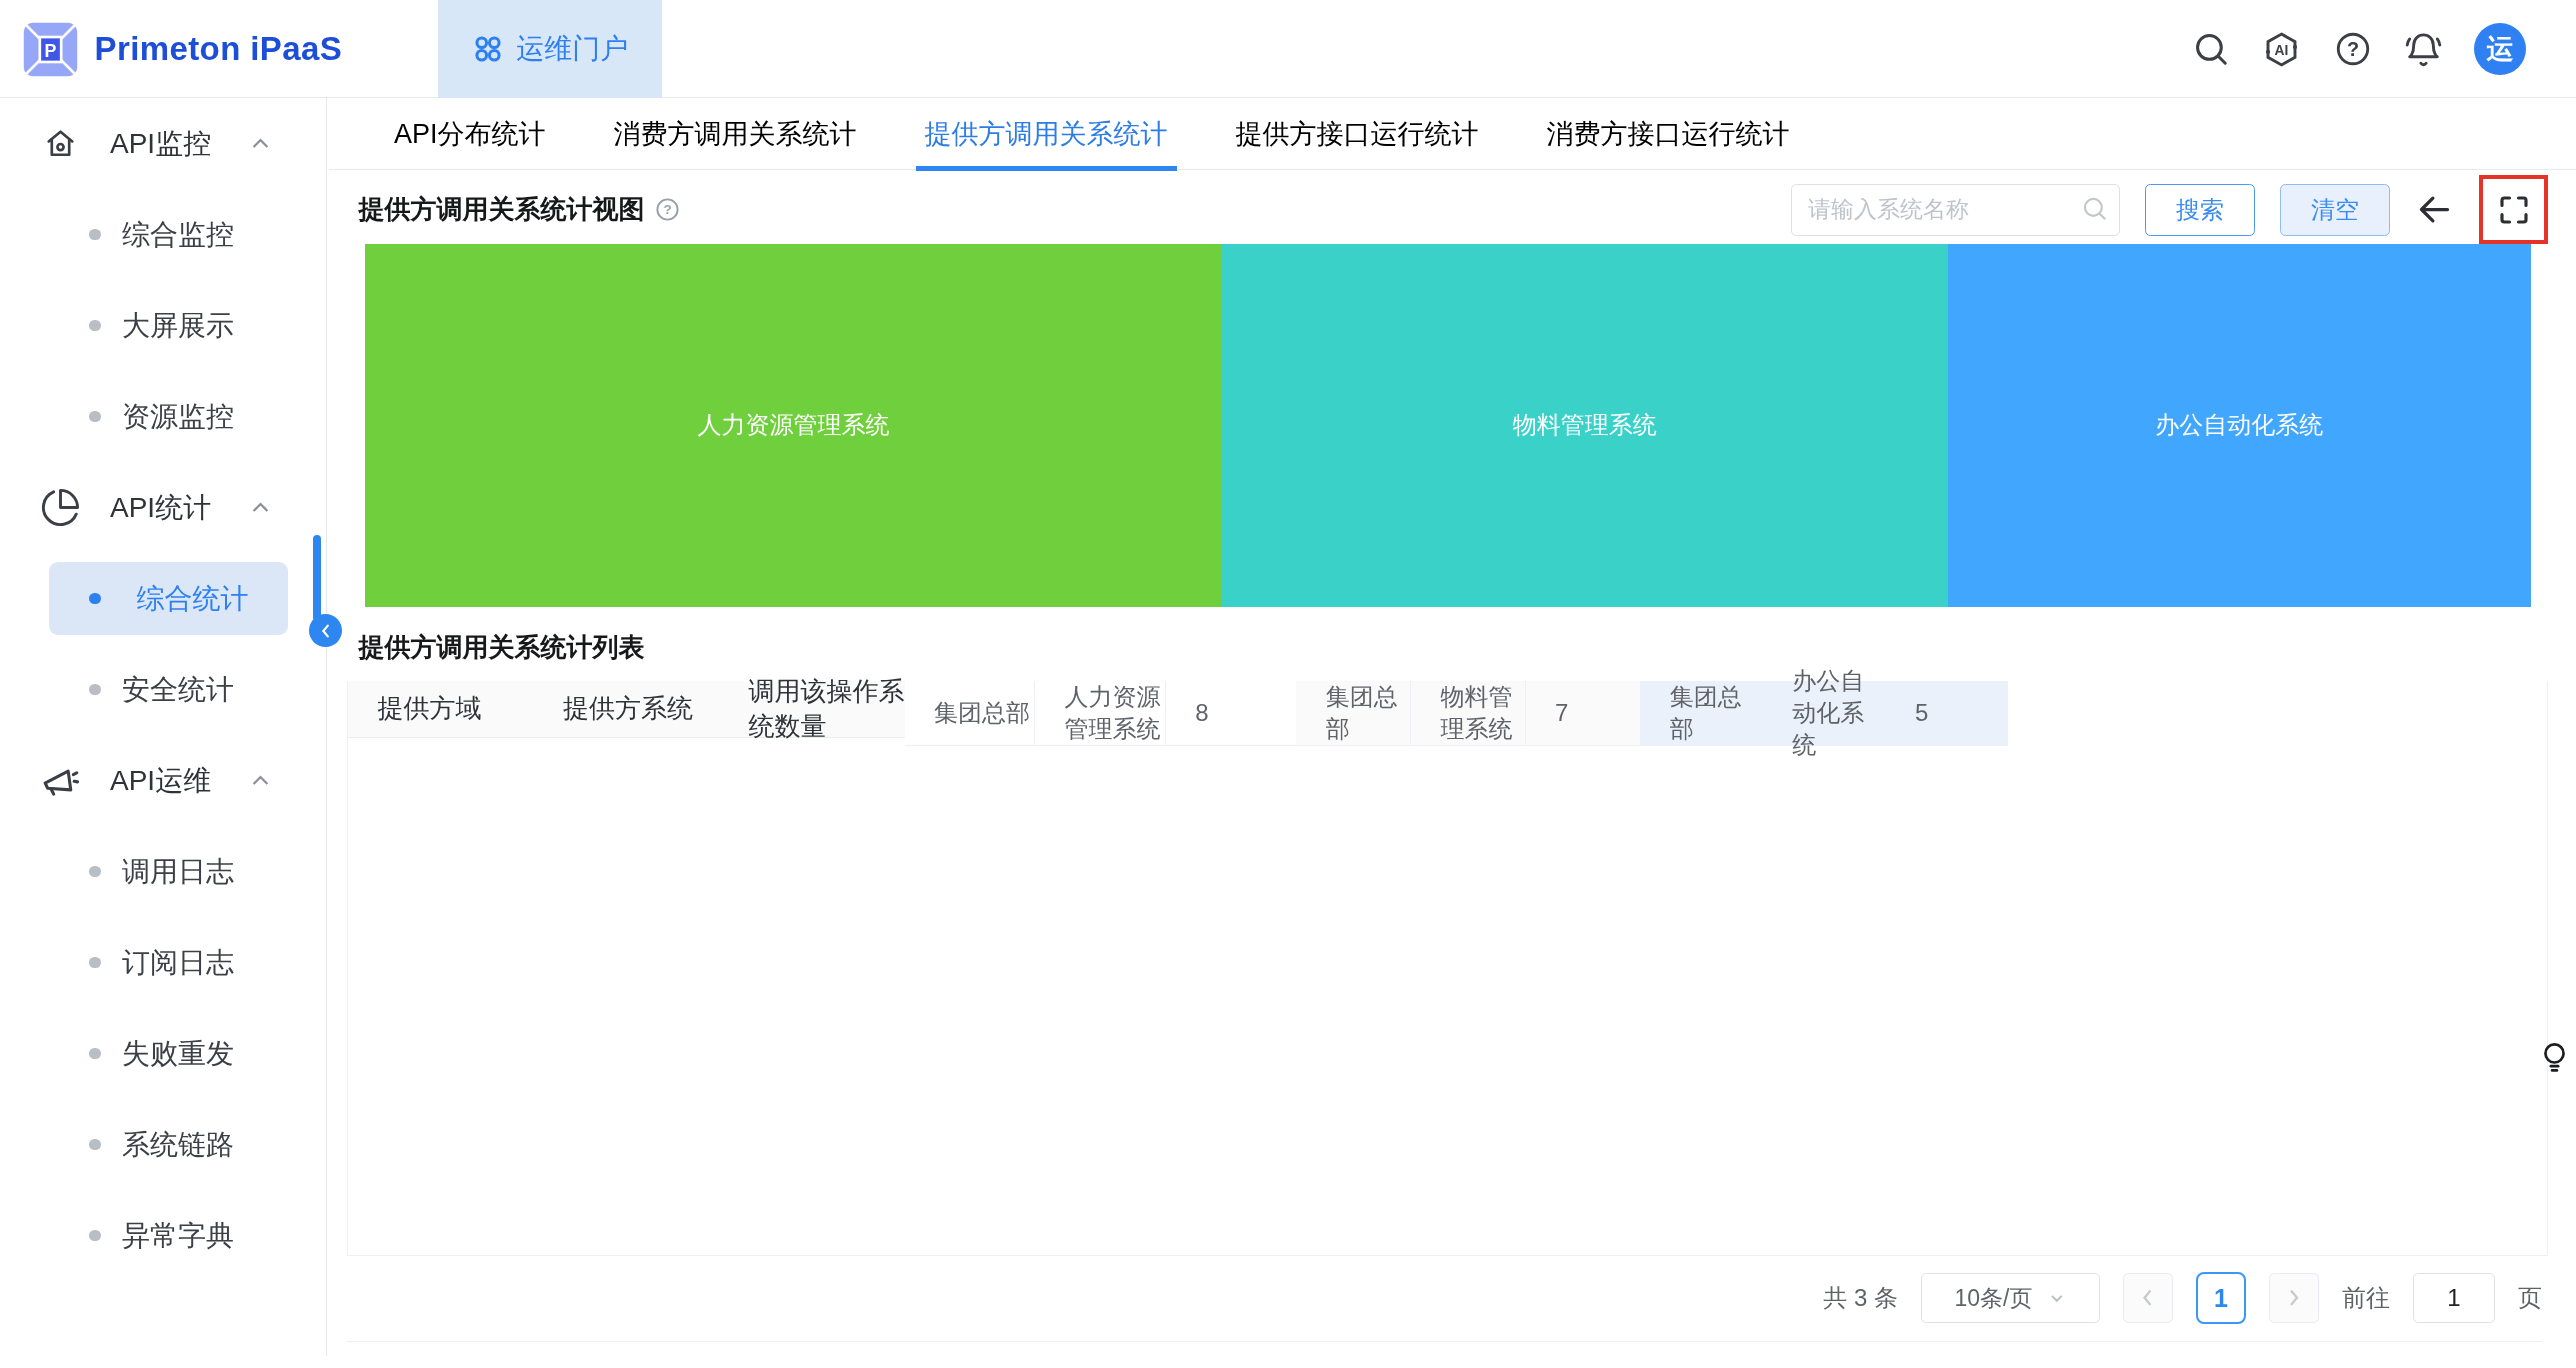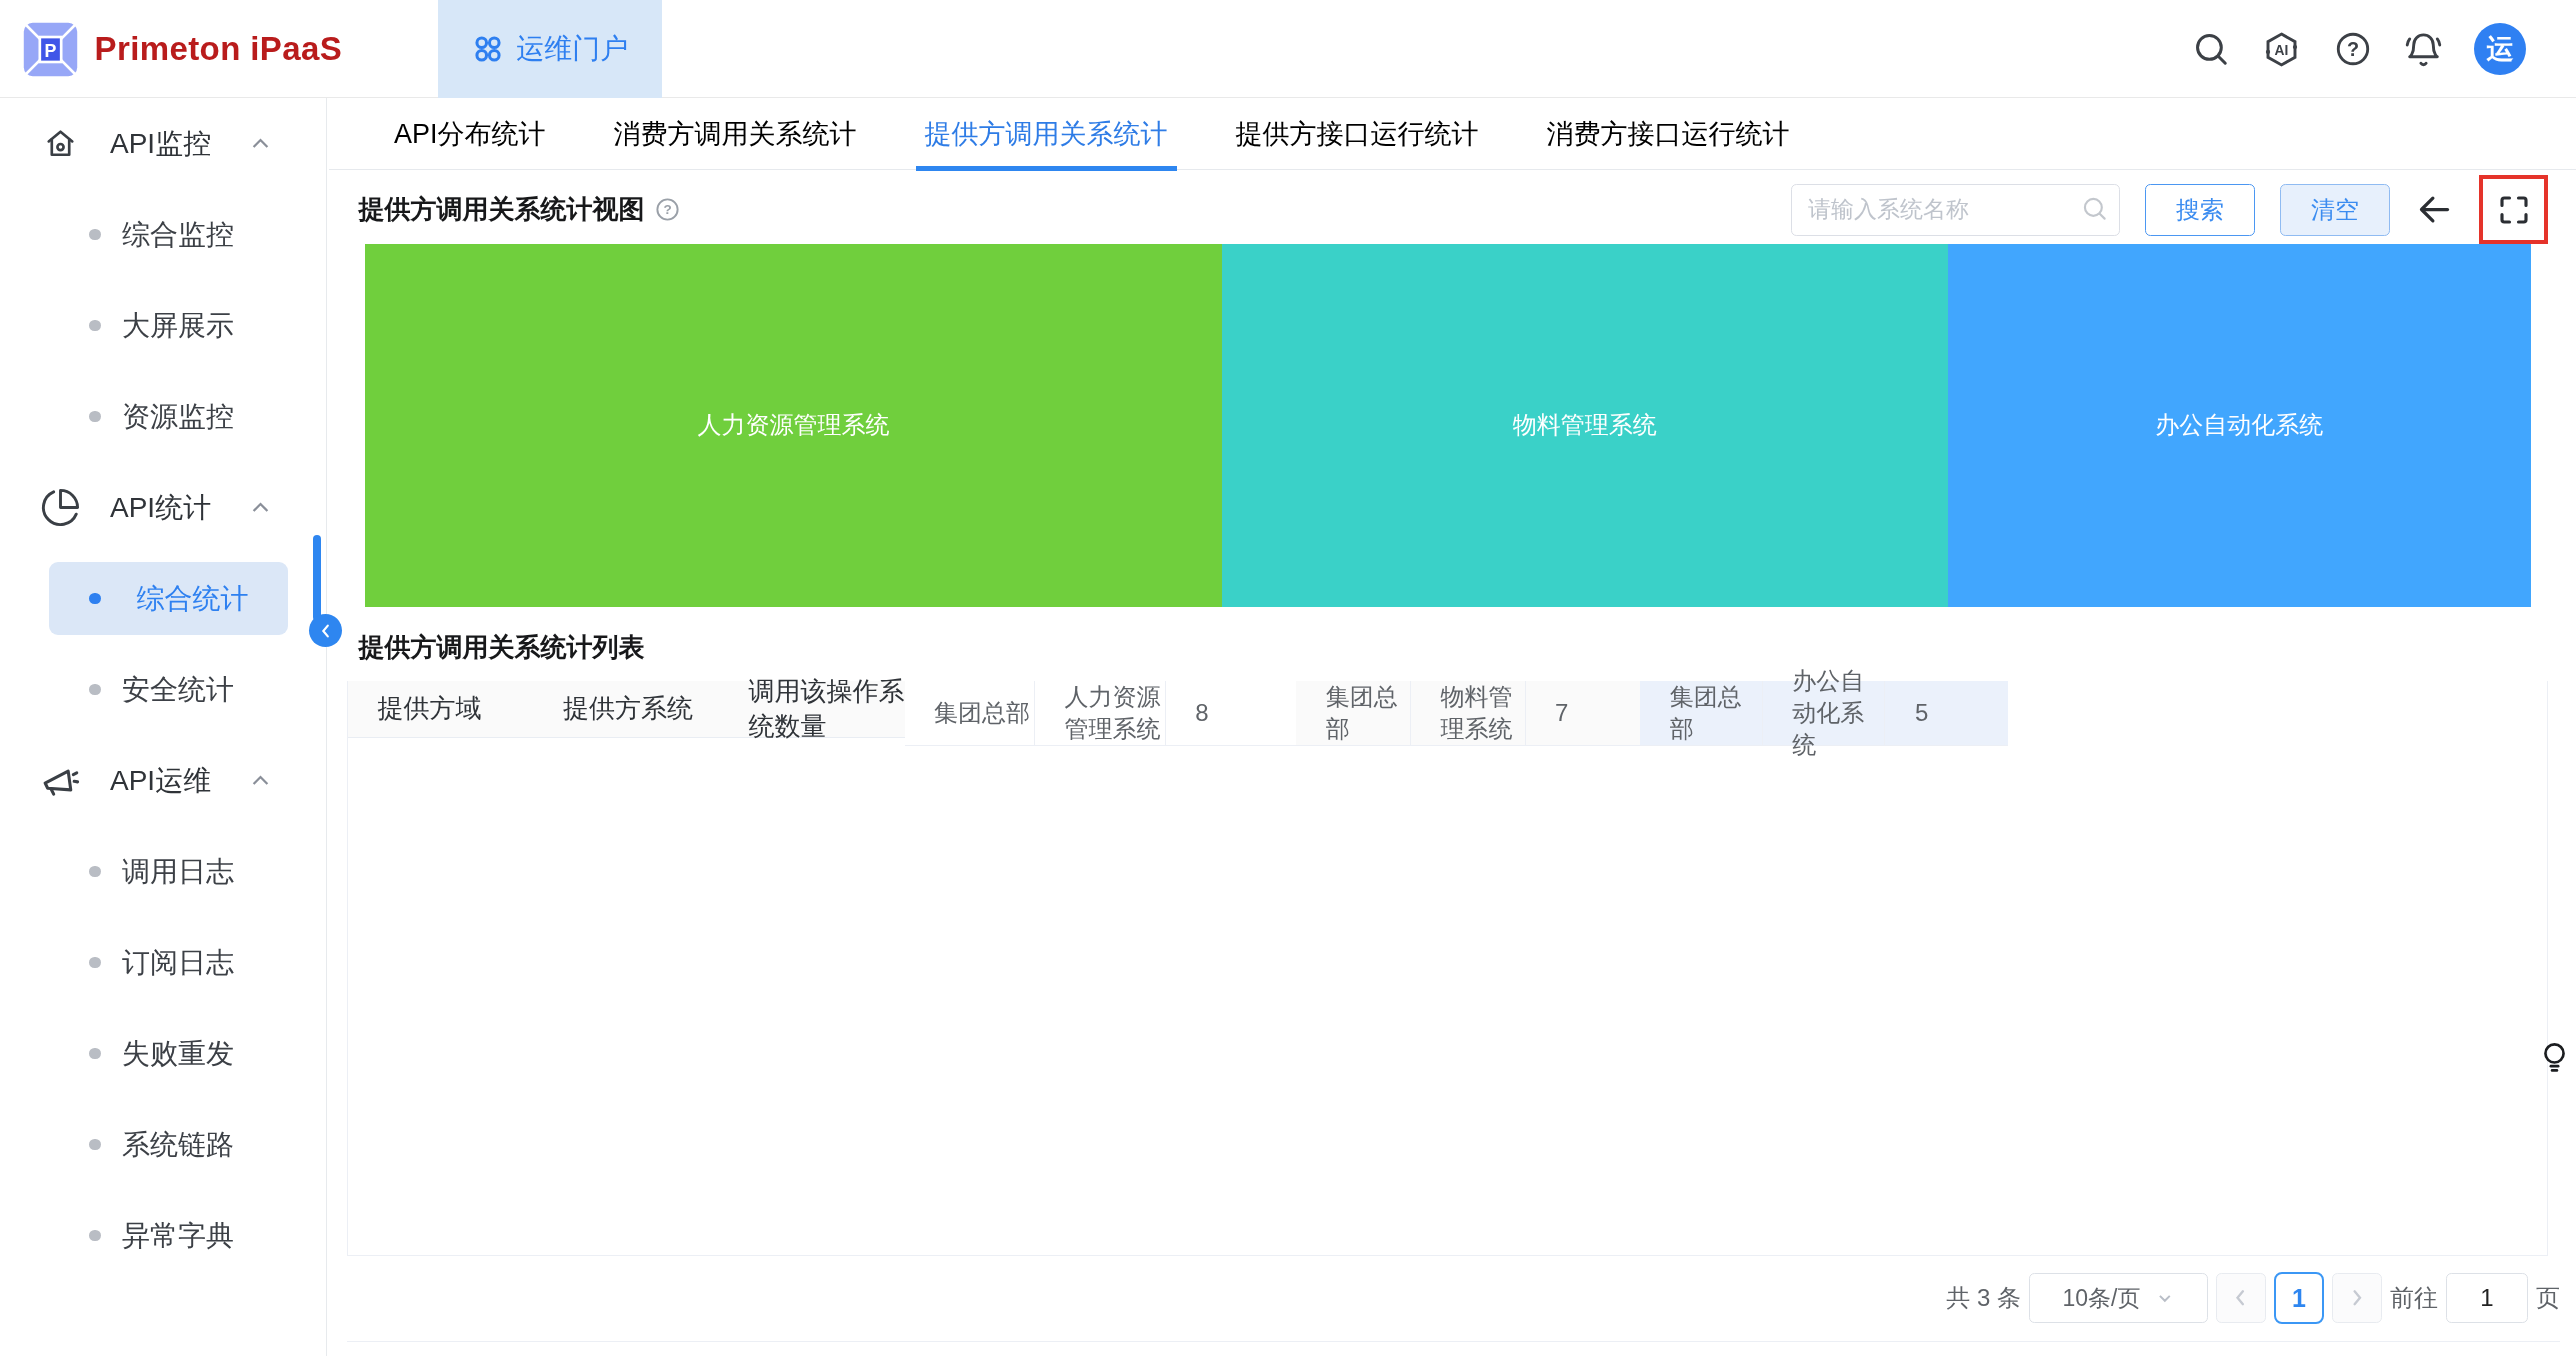--- a/index.html
+++ b/index.html
@@ -5,21 +5,21 @@
   * { box-sizing: border-box; margin: 0; padding: 0; }
   html,body { width:2576px; height:1368px; }
   body {
     position: relative; overflow: hidden; background:#fff;
     font-family:"Liberation Sans", sans-serif; color:#333;
   }
   
   .topbar { position:absolute; left:0; top:0; width:2576px; height:98px; background:#fff;
             border-bottom:1.8px solid #e9e9e9; z-index:5; }
   .brand { position:absolute; left:21.5px; top:0; height:98px; display:flex; align-items:center; gap:16px; }
-  .brand-name { font-size:33px; font-weight:bold; color:#b91c1c; letter-spacing:0.4px; }
+  .brand-name { font-size:33px; font-weight:bold; color:#1d4ed8; letter-spacing:0.4px; }
   .portal-tab { position:absolute; left:438px; top:0; width:224px; height:98px; background:#d7e7f8;
                 display:flex; align-items:center; justify-content:center; gap:12.5px; cursor:pointer; }
   .portal-tab span { font-size:28px; color:#2e7ff0; }
   .top-icons { position:absolute; right:50px; top:0; height:98px; display:flex; align-items:center; gap:30px; }
   .ticon { width:41px; height:41px; display:flex; align-items:center; justify-content:center; }
   .avatar { width:52px; height:52px; border-radius:50%; background:#2f80f2; color:#fff; font-size:27px;
             font-weight:bold; display:flex; align-items:center; justify-content:center; }
   
   .sidebar { position:absolute; left:0; top:98px; width:327px; bottom:12px; background:#fff;
              border-right:1.8px solid #e7eaed; z-index:4; }
@@ -74,22 +74,22 @@
   .thead { height:57px; background:#fafafa; display:flex; border-bottom:1.8px solid #e9edf3; flex:none; }
   .th { width:33.333%; display:flex; align-items:center; padding-left:29.5px; font-size:26px; color:#2f3338; }
   .trow { height:65px; display:flex; border-bottom:1.8px solid #eceff5; flex:none; cursor:pointer; }
   .trow.odd  { background:#fafafa; }
   .trow.sel  { background:#ebf1fb; }
   .td { width:33.333%; display:flex; align-items:center; padding-left:29.5px; font-size:24px; color:#5f6368;
         border-right:1.8px solid #eceff5; }
   .td:last-child { border-right:none; }
   .tfill { flex:1; background:#fff; }
   
-  .pager { margin:0 16px 0 18px; height:86px; border-bottom:1.8px solid #eceff5; display:flex;
-           align-items:center; justify-content:flex-end; gap:8px; }
+  .pager { margin:0 34px 0 18px; height:86px; border-bottom:1.8px solid #eceff5; display:flex;
+           align-items:center; justify-content:flex-end; gap:23px; }
   .pg-total { font-size:24px; color:#5f6368; }
   .pg-size { width:179px; height:50px; border:1.8px solid #dde1e7; border-radius:5.4px; display:flex;
              align-items:center; justify-content:center; gap:14.3px; font-size:23px; color:#5f6368; cursor:pointer; }
   .pg-nav { width:50px; height:50px; background:#fbfbfc; border:1.8px solid #e8ebf0; border-radius:5.4px;
             display:flex; align-items:center; justify-content:center; cursor:pointer; }
   .pg-page { width:50px; height:52px; background:#fff; border:2.7px solid #3b97f5; border-radius:8px;
              color:#2e86f0; font-size:25px; font-weight:bold; display:flex; align-items:center;
              justify-content:center; cursor:pointer; }
   .pg-goto { font-size:24px; color:#5f6368; }
   .pg-input { width:82px; height:50px; border:1.8px solid #dde1e7; border-radius:5.4px; text-align:center;

